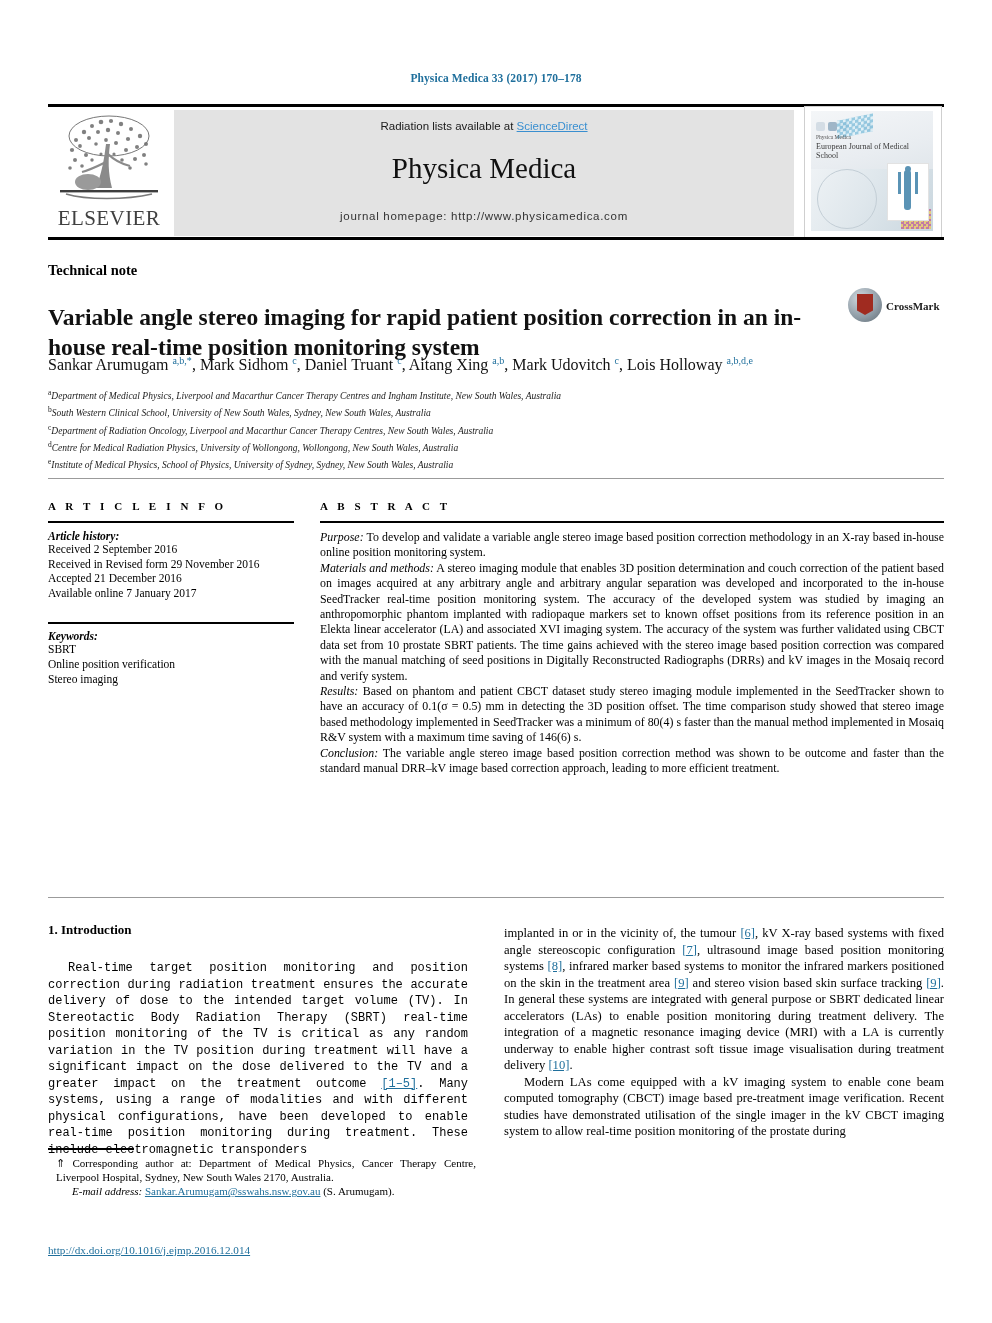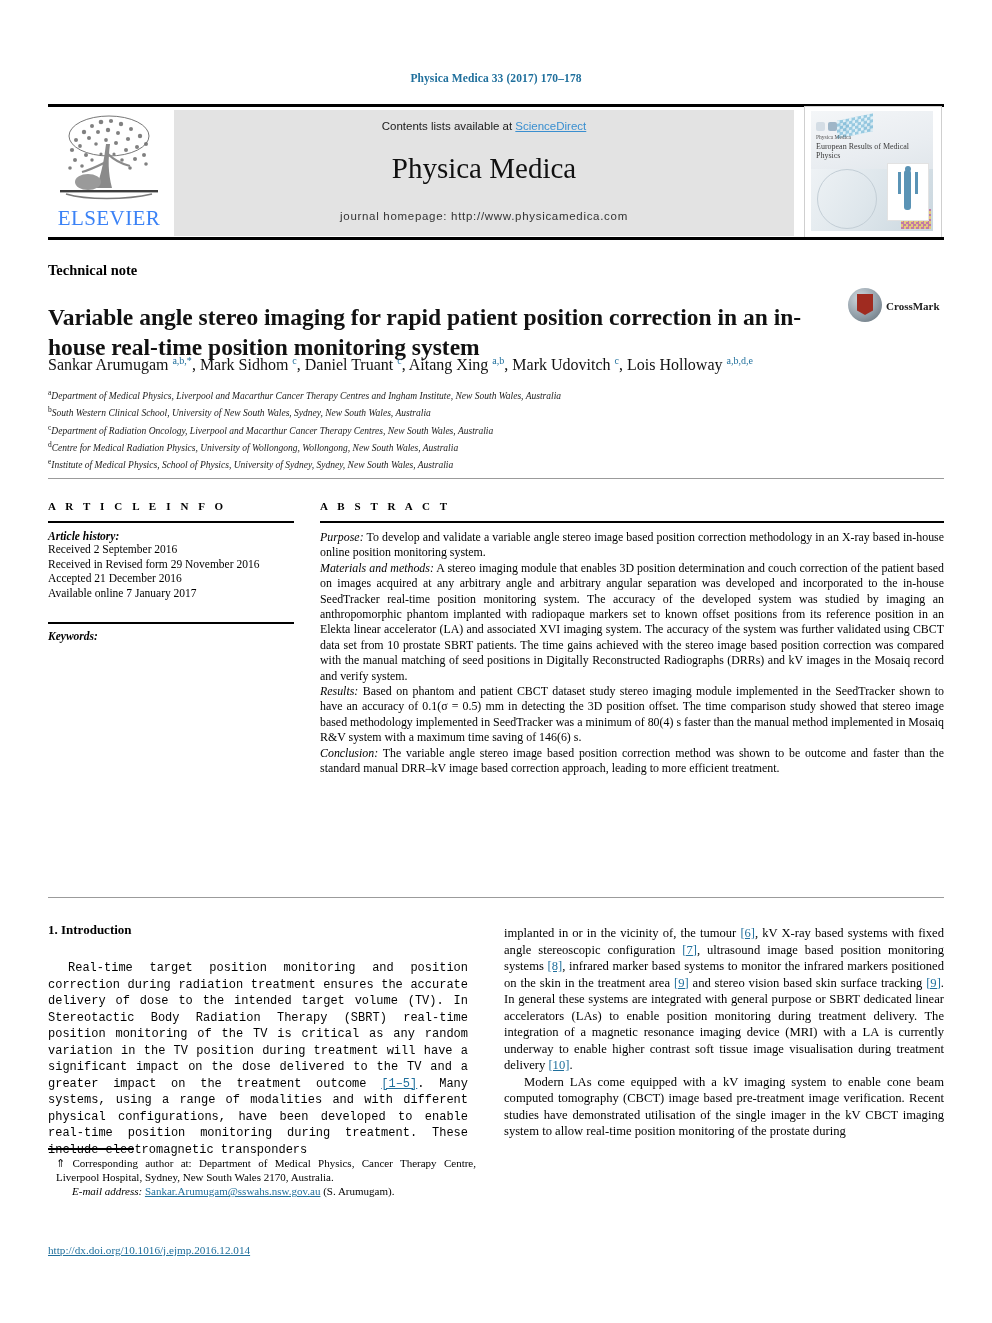--- a/index.html
+++ b/index.html
@@ -67,21 +67,21 @@
     width: 106px; height: 96px;
   }
   .elsevier-word {
     position: absolute;
     left: 0; top: 96px;
     width: 118px;
     text-align: center;
     font-family: "Liberation Serif", serif;
     font-size: 21px;
     letter-spacing: .4px;
-    color: #3b82f6;
+    color: #404040;
   }
   .journal-band {
     position: absolute;
     left: 126px; top: 6px;
     width: 620px;
     height: 126px;
     background: #e3e3e3;
   }
   .contents-line {
     position: absolute;
@@ -438,39 +438,39 @@
           <ellipse cx="32" cy="72" rx="13" ry="8" fill="#9a9a9a"></ellipse>
           <rect x="4" y="80" width="98" height="2.4" fill="#3d3d3d"></rect>
           <path d="M10 84 C30 90 70 90 96 84" stroke="#7a7a7a" stroke-width="1.6" fill="none"></path>
         </g>
       </svg>
       <div class="elsevier-word">ELSEVIER</div>
     </div>
 
     <div class="journal-band">
       <div class="contents-line">
-        <span>Contents lists available at </span><a class="sd" href="#">ScienceDirect</a>
+        <span>Radiation lists available at </span><a class="sd" href="#">ScienceDirect</a>
       </div>
       <div class="journal-title">Physica Medica</div>
       <div class="journal-home">journal homepage: http://www.physicamedica.com</div>
     </div>
 
     <div class="cover-thumb">
       <div class="cover-inner">
         <div class="cover-icons">
           <i class="w"></i><i></i><i class="b"></i><i class="w"></i><i></i>
         </div>
         <div class="cover-body">
           <div class="cover-circle"></div>
           <div class="cover-check2"></div>
         </div>
         <div class="cover-check"></div>
         <div class="cover-headtxt">
           <b>Physica Medica</b>
-          <span>European Results of Medical Physics</span>
+          <span>European Journal of Medical School</span>
         </div>
         <div class="cover-fig">
           <div class="head"></div>
           <div class="body"></div>
           <div class="arml"></div>
           <div class="armr"></div>
         </div>
       </div>
     </div>
 
@@ -505,20 +505,25 @@
     <div class="info-sub">Article history:</div>
     <div class="info-line">
         <div>Received 2 September 2016</div>
         <div>Received in Revised form 29 November 2016</div>
         <div>Accepted 21 December 2016</div>
         <div>Available online 7 January 2017</div>
       </div>
     <div class="kw-block">
       <div class="kw-rule"></div>
       <div class="info-sub">Keywords:</div>
+      <div class="info-line">
+          <div>SBRT</div>
+          <div>Online position verification</div>
+          <div>Stereo imaging</div>
+        </div>
     </div>
   </div>
 
   <div class="col-abs">
     <div class="sec-head">A B S T R A C T</div>
     <div class="hr-black"></div>
     <div class="abs-body">
       <p><em>Purpose:</em><span> To develop and validate a variable angle stereo image based position correction methodology in an X-ray based in-house online position monitoring system.</span></p>
       <p><em>Materials and methods:</em><span> A stereo imaging module that enables 3D position determination and couch correction of the patient based on images acquired at any arbitrary angle and arbitrary angular separation was developed and incorporated to the in-house SeedTracker real-time position monitoring system. The accuracy of the developed system was studied by imaging an anthropomorphic phantom implanted with radiopaque markers set to known offset positions from its reference position in an Elekta linear accelerator (LA) and associated XVI imaging system. The accuracy of the system was further validated using CBCT data set from 10 prostate SBRT patients. The time gains achieved with the stereo image based position correction was compared with the manual matching of seed positions in Digitally Reconstructed Radiographs (DRRs) and kV images in the Mosaiq record and verify system.</span></p>
       <p><em>Results:</em><span> Based on phantom and patient CBCT dataset study stereo imaging module implemented in the SeedTracker shown to have an accuracy of 0.1(σ = 0.5) mm in detecting the 3D position offset. The time comparison study showed that stereo image based methodology implemented in SeedTracker was a minimum of 80(4) s faster than the manual method implemented in Mosaiq R&amp;V system with a maximum time saving of 146(6) s.</span></p>

